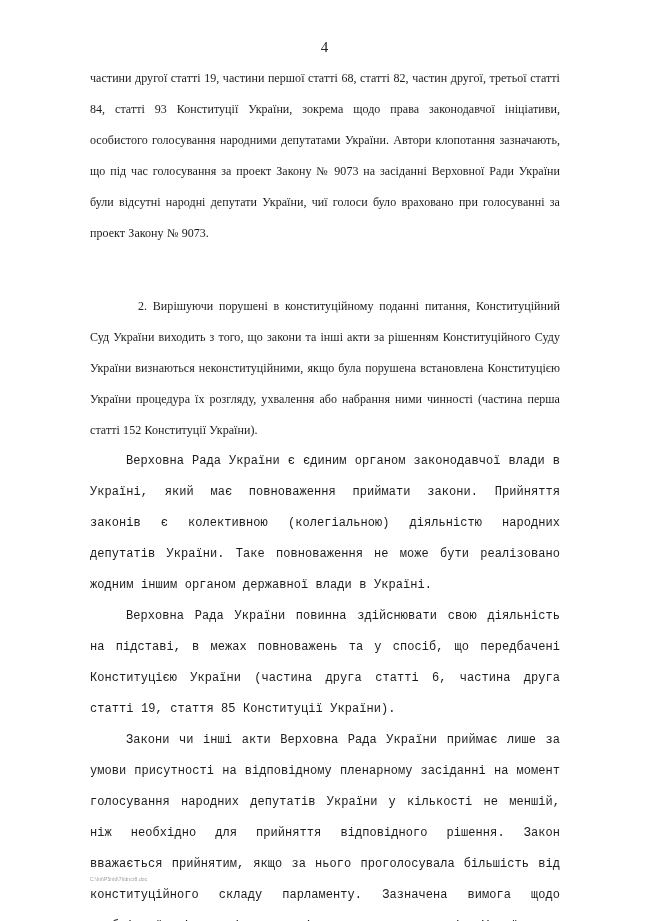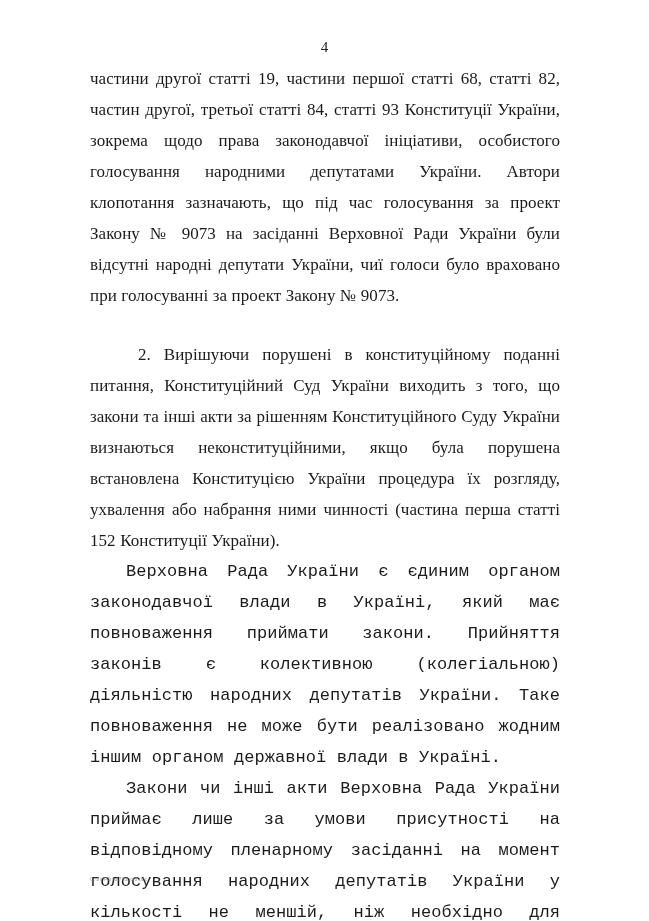--- a/index.html
+++ b/index.html
@@ -33,36 +33,36 @@
   .body-region {
     position: absolute;
     top: 63px;
     left: 90px;
     width: 470px;
   }
   p.para {
     margin: 0;
     text-align: justify;
     text-justify: inter-word;
-    font-size: 17px;
+    font-size: 12px;
     line-height: 31px;
     color: #1b1b1b;
     letter-spacing: 0.05px;
     word-spacing: 0.2px;
     -webkit-font-smoothing: antialiased;
   }
   p.indent {
     text-indent: 48px;
   }
   p.indent-small {
     text-indent: 36px;
     font-family: Liberation Mono, monospace;
   }
   p.spaced-before {
-    margin-top: 28px;
+    margin-top: 42px;
   }
   
   .footer-path {
     position: absolute;
     left: 90px;
     top: 876px;
     font-family: "Liberation Sans", "DejaVu Sans", sans-serif;
     font-size: 5px;
     line-height: 7px;
     color: #8a8a8a;
@@ -79,20 +79,21 @@
   <div class="page-number">4</div>
 
   <div class="body-region">
 
     <p class="para">частини другої статті 19, частини першої статті 68, статті 82, частин другої, третьої статті 84, статті 93 Конституції України, зокрема щодо права законодавчої ініціативи, особистого голосування народними депутатами України. Автори клопотання зазначають, що під час голосування за проект Закону № 9073 на засіданні Верховної Ради України були відсутні народні депутати України, чиї голоси було враховано при голосуванні за проект Закону № 9073.</p>
 
     <p class="para indent spaced-before">2. Вирішуючи порушені в конституційному поданні питання, Конституційний Суд України виходить з того, що закони та інші акти за рішенням Конституційного Суду України визнаються неконституційними, якщо була порушена встановлена Конституцією України процедура їх розгляду, ухвалення або набрання ними чинності (частина перша статті 152 Конституції України).</p>
 
     <p class="para indent-small">Верховна Рада України є єдиним органом законодавчої влади в Україні, який має повноваження приймати закони. Прийняття законів є колективною (колегіальною) діяльністю народних депутатів України. Таке повноваження не може бути реалізовано жодним іншим органом державної влади в Україні.</p>
 
+    <p class="para indent-small">Верховна Рада України повинна здійснювати свою діяльність на підставі, в межах повноважень та у спосіб, що передбачені Конституцією України (частина друга статті 6, частина друга статті 19, стаття 85 Конституції України).</p>
 
     <p class="para indent-small">Закони чи інші акти Верховна Рада України приймає лише за умови присутності на відповідному пленарному засіданні на момент голосування народних депутатів України у кількості не меншій, ніж необхідно для прийняття відповідного рішення. Закон вважається прийнятим, якщо за нього проголосувала більшість від конституційного складу парламенту. Зазначена вимога щодо необхідної кількості присутніх народних депутатів України та голосів „за“ для прийняття відповідного акта парламенту не є абсолютною. Конституція України встановлює вимоги щодо іншої кількості присутніх на</p>
 
   </div>
 
   <div class="footer-path">C:\Int\P5nld\7Iidncr8.doc</div>
 
 </div>
 
 </body></html>

